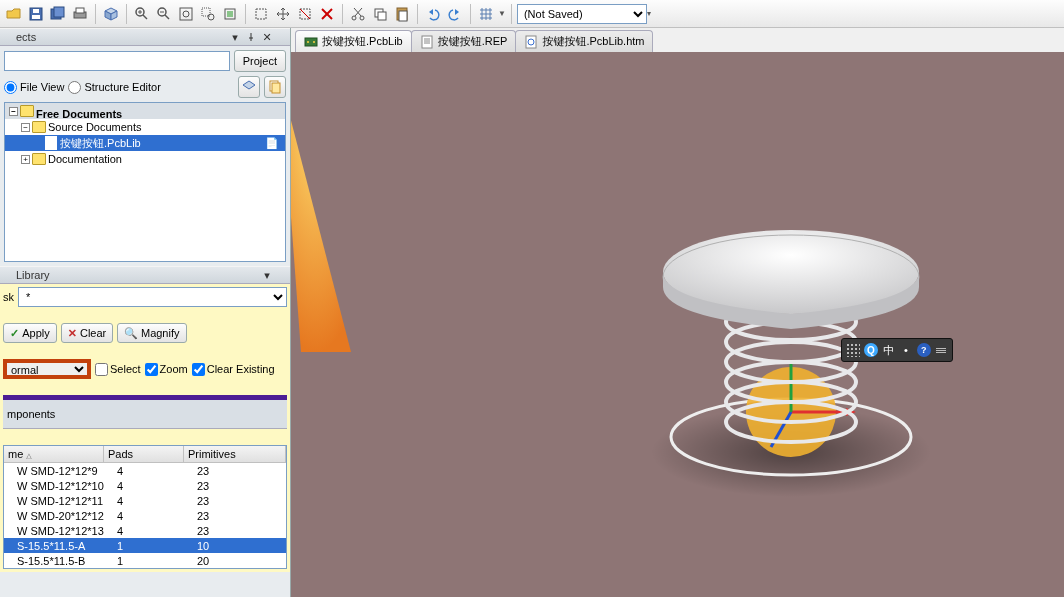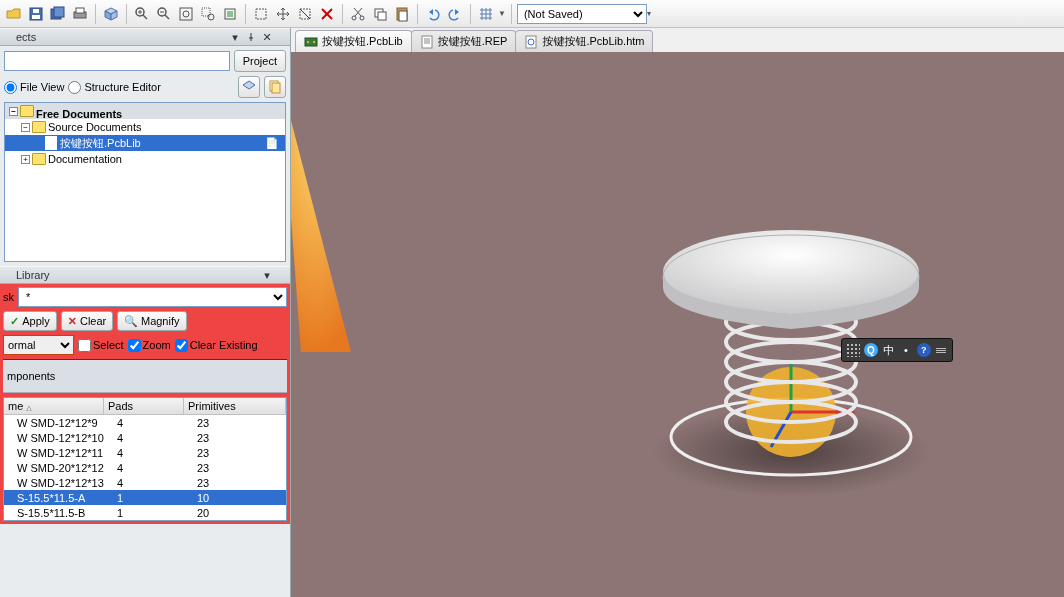--- a/index.html
+++ b/index.html
@@ -32,26 +32,26 @@
 .tree .node { display:flex; align-items:center; height:16px; padding-left:4px; gap:2px; }
 .tree .exp { width:9px; height:9px; border:1px solid #888; font-size:8px; line-height:7px; text-align:center; background:#fff; cursor:pointer; }
 .fldr { width:14px; height:12px; background:#ffe36e; border:1px solid #b89a2a; border-radius:1px; }
 .fileic { width:12px; height:14px; background:#fff; border:1px solid #888; position:relative; }
 .tree .sel { background:#2f6fd0; color:#fff; }
 .tree .sel .fileic { border-color:#fff; }
 .tree .lbl { white-space:nowrap; }
 .tree .bold { font-weight:bold;margin-top:6px; }
 .treegroup { background:#d9dfe5; font-weight:bold; }
 
-.lib-body { background:#ef4444; padding:3px; display:flex; flex-direction:column; gap:4px; }
+.lib-body { background:#fef9c3; padding:3px; display:flex; flex-direction:column; gap:16px; }
 .smallbtn { background:linear-gradient(#fdfdfd,#e3e3e3); border:1px solid #9aa; border-radius:3px; padding:1px 6px; height:20px; display:flex; align-items:center; gap:3px; cursor:pointer; }
 .chk { display:flex; align-items:center; gap:2px; }
 .chk input { margin:0; }
 
-.comp-group { background:#d9dfe5; height:34px; display:flex; align-items:center; padding:12px 4px; border-top:1px solid #4c1d95; border-bottom:1px solid #aab; }
+.comp-group { background:#d9dfe5; height:34px; display:flex; align-items:center; padding:12px 4px; border-top:5px solid #4c1d95; border-bottom:1px solid #aab; }
 .grid { background:#fff; border:1px solid #7a9ec4; }
 .grid .hdr { display:flex; background:linear-gradient(#f4f4f4,#e0e0e0); border-bottom:1px solid #c0c0c0; }
 .grid .col { border-right:1px solid #c0c0c0; padding:2px 4px; }
 .c1 { width:100px; } .c2 { width:80px; } .c3 { flex:1; }
 .grid .row2 { display:flex; height:15px; align-items:center;padding-left:9px; }
 .grid .row2 .col { border-right:1px solid transparent; }
 .grid .selrow { background:#2f6fd0; color:#fff; }
 .sorttri { font-size:7px; color:#666; }
 
 
@@ -299,21 +299,21 @@
         <div class="smallbtn">
             <span style="color:#c43030;font-weight:bold">✕</span>
             <span>Clear</span>
           </div>
         <div class="smallbtn">
             <span>🔍</span>
             <span>Magnify</span>
           </div>
       </div>
       <div class="row">
-        <select style="height:20px;border:1px solid #c2410c;width:71px"><option>ormal</option></select>
+        <select style="height:20px;border:4px solid #c2410c;width:88px"><option>ormal</option></select>
         <label class="chk">
             <input type="checkbox" style="">
             <span>Select</span>
           </label>
         <label class="chk">
             <input type="checkbox" checked="" style="">
             <span>Zoom</span>
           </label>
         <label class="chk">
             <input type="checkbox" checked="" style="">

